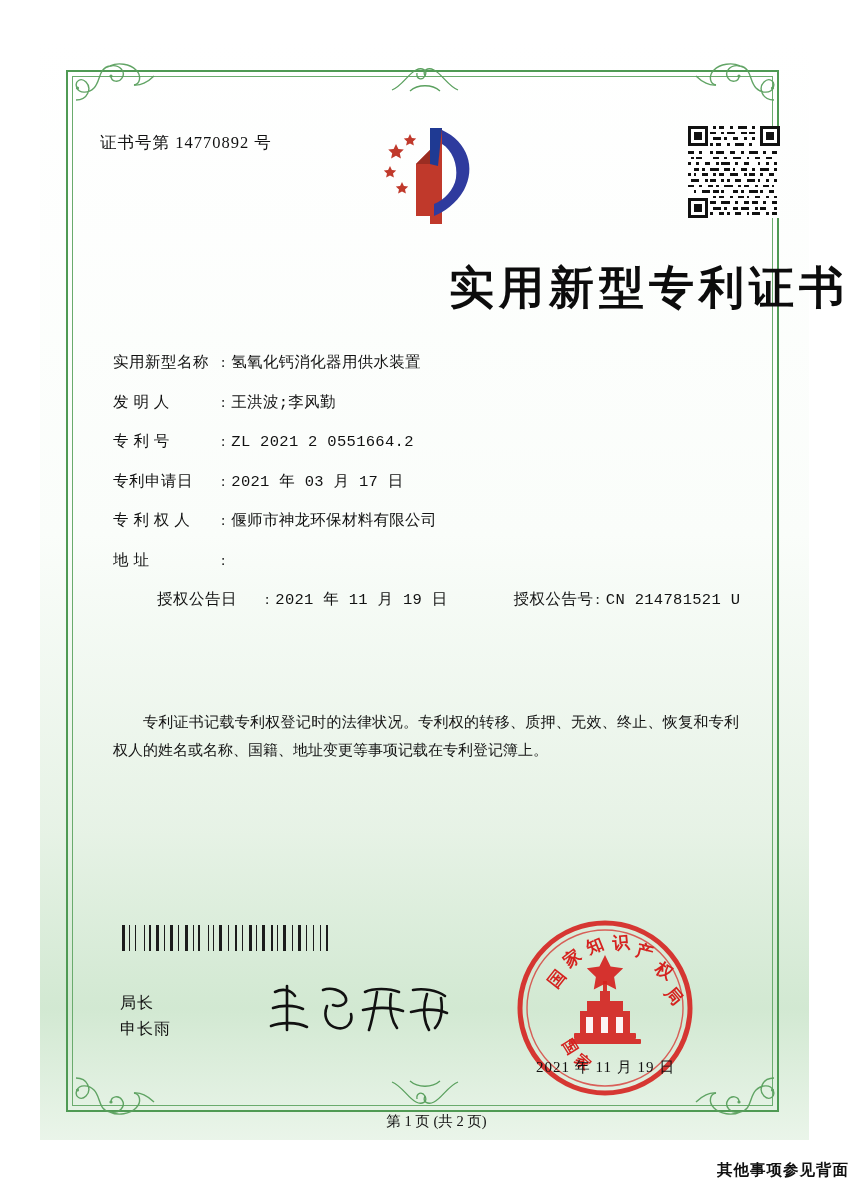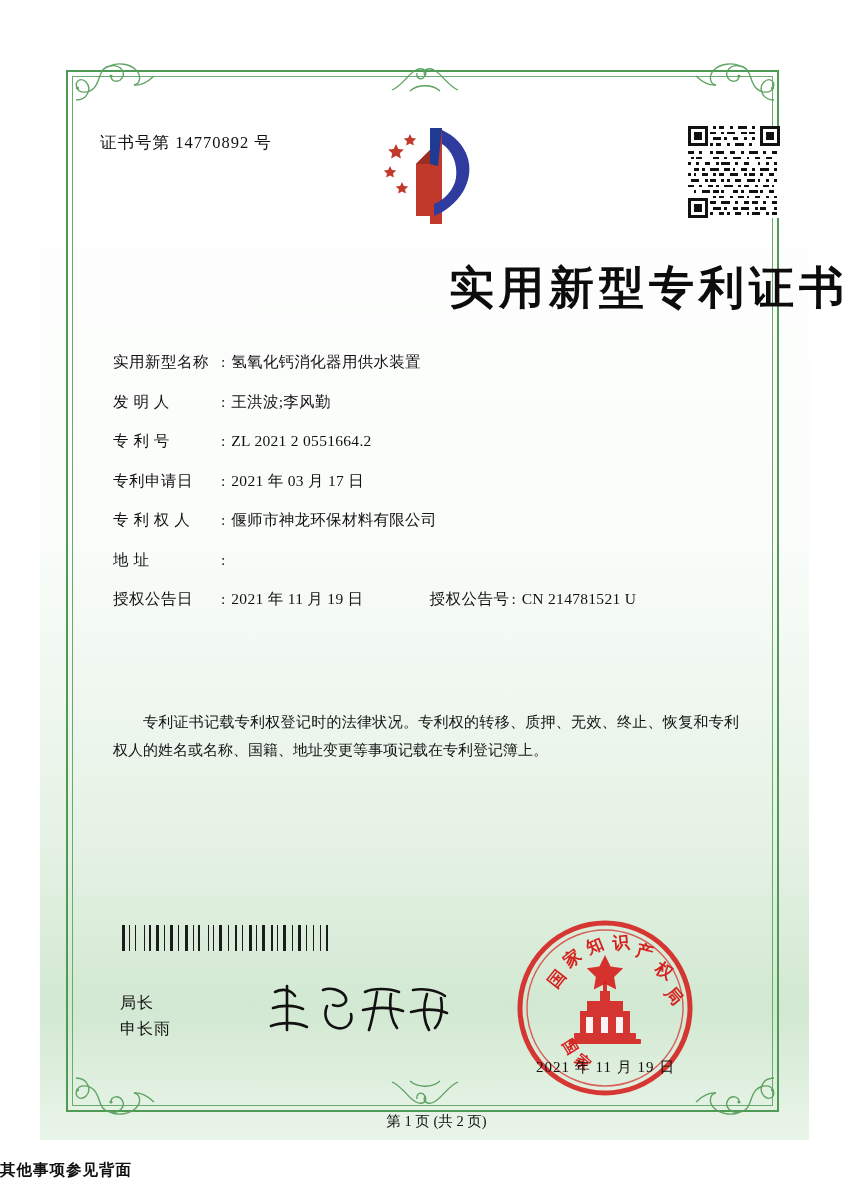--- a/index.html
+++ b/index.html
@@ -131,23 +131,23 @@
   .field-label {
     width: 108px;
     flex: none;
     letter-spacing: 0.5px;
   }
   .field-label.spread {
     display: inline-flex;
     justify-content: space-between;
   }
   .field-colon { margin-right: 6px; }
-  .field-value { letter-spacing: 0.3px; }
-
-  .field-row.dual { justify-content: flex-start; }
+  .field-value { letter-spacing: 0.3px; font-family: Liberation Mono, monospace; }
+
+  .field-row.dual { justify-content: flex-start; margin-left: 44px; }
   .dual-second {
     margin-left: 66px;
     display: flex;
     align-items: baseline;
   }
   .dual-second .field-label { width: auto; margin-right: 2px; }
 
   
   .body-text {
     position: absolute;
@@ -210,21 +210,21 @@
     left: 12px; top: 1112px;
     width: 849px;
     text-align: center;
     font-size: 14.5px;
     color: #111;
   }
   .back-note {
     position: absolute;
     left: 0; top: 1160px;
     width: 849px;
-    text-align: left;
+    text-align: right;
     font-size: 15.5px;
     font-weight: bold;
     color: #111;
     letter-spacing: 1px;
   }
 </style>
 </head>
 <body>
 
 <div class="certificate">

